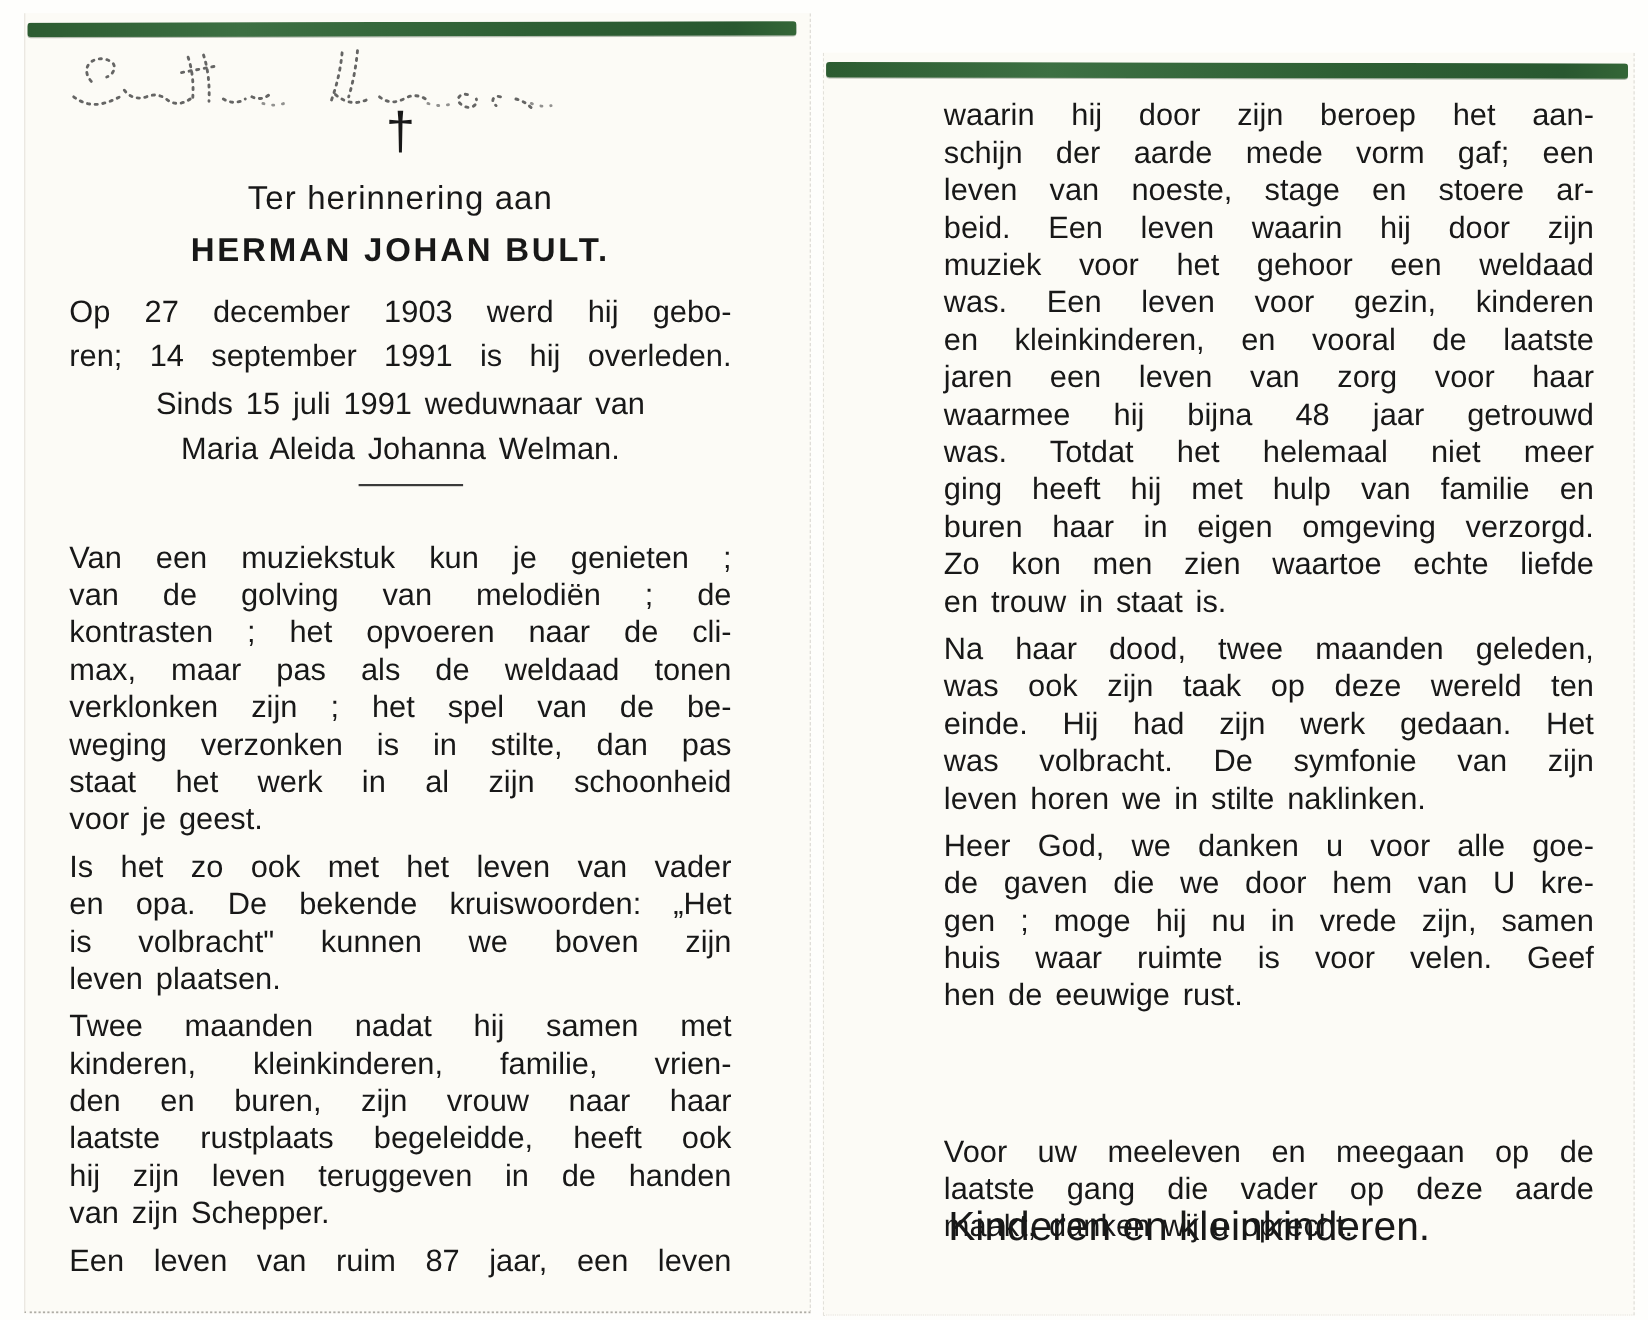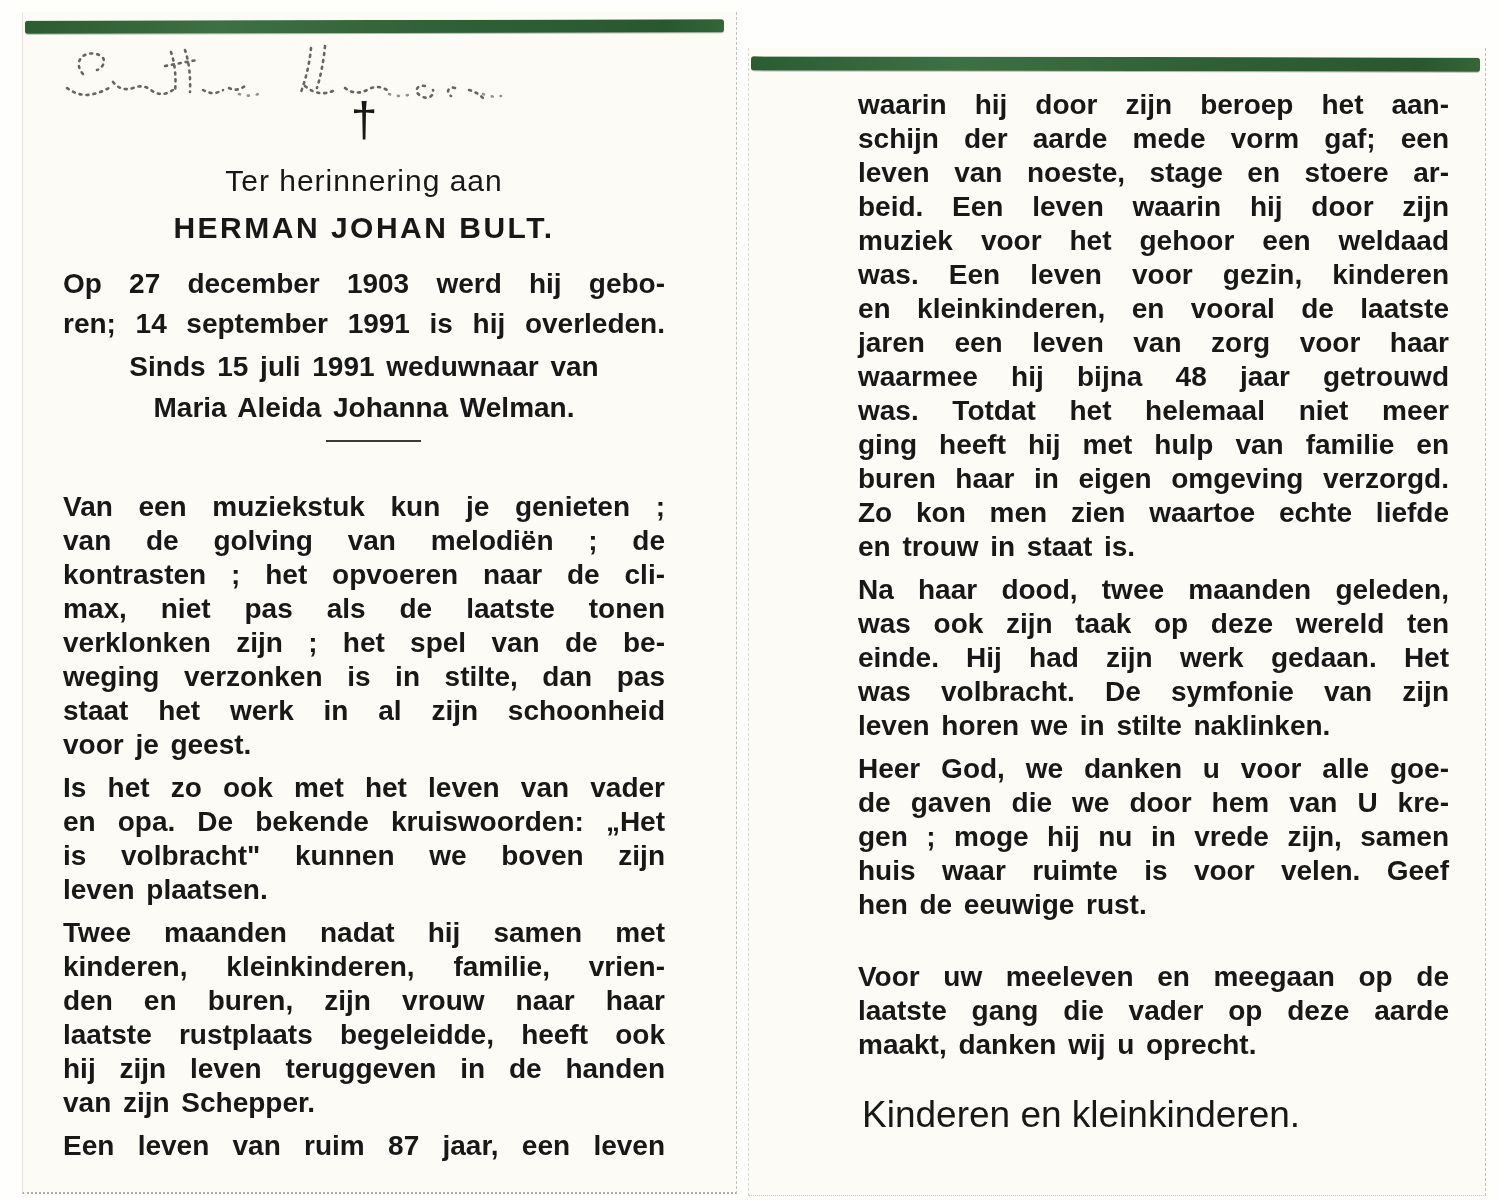--- a/index.html
+++ b/index.html
@@ -42,30 +42,29 @@
   .lines{position:absolute;left:40px;width:602px;font-size:28px;}
   #dates-j{top:252px;line-height:40px;}
   #dates-c{top:334px;line-height:41px;}
 
   #divider{position:absolute;left:303px;top:428px;width:95px;height:0;
            border-top:2px solid #3a3a3a;}
 
   .body-col{position:absolute;font-size:28px;line-height:34px;}
   #left-body{left:40px;width:602px;top:478px;}
   #right-body{left:109px;width:591px;top:40px;}
-  #closing{left:109px;width:591px;top:912px;}
+  #closing{left:109px;width:591px;top:982px;}
   #signature{position:absolute;left:113px;width:591px;top:1050px;
              font-size:37px;line-height:34px;text-align:left;padding-right:2px;}
 
   .para + .para{margin-top:9px;}
   .line{
     text-align:justify;text-align-last:justify;
     word-spacing:.14em;
     white-space:normal;
-    font-weight:bold;
   }
   .line.last{text-align-last:left;}
   .centered .line{text-align:left;text-align-last:center;}
 </style>
 </head>
 <body>
 
 <div>
 
   <div class="page" id="left-page">
@@ -116,21 +115,21 @@
         </div>
       </div>
 
     <div id="divider"></div>
 
     <div class="body-col" id="left-body">
         <div class="para">
           <div class="line">Van een muziekstuk kun je genieten ;</div>
           <div class="line">van de golving van melodiën ; de</div>
           <div class="line">kontrasten ; het opvoeren naar de cli-</div>
-          <div class="line">max, niet pas als de laatste tonen</div>
+          <div class="line">max, maar pas als de weldaad tonen</div>
           <div class="line">verklonken zijn ; het spel van de be-</div>
           <div class="line">weging verzonken is in stilte, dan pas</div>
           <div class="line">staat het werk in al zijn schoonheid</div>
           <div class="line last">voor je geest.</div>
         </div>
         <div class="para">
           <div class="line">Is het zo ook met het leven van vader</div>
           <div class="line">en opa. De bekende kruiswoorden: „Het</div>
           <div class="line">is volbracht" kunnen we boven zijn</div>
           <div class="line last">leven plaatsen.</div>

